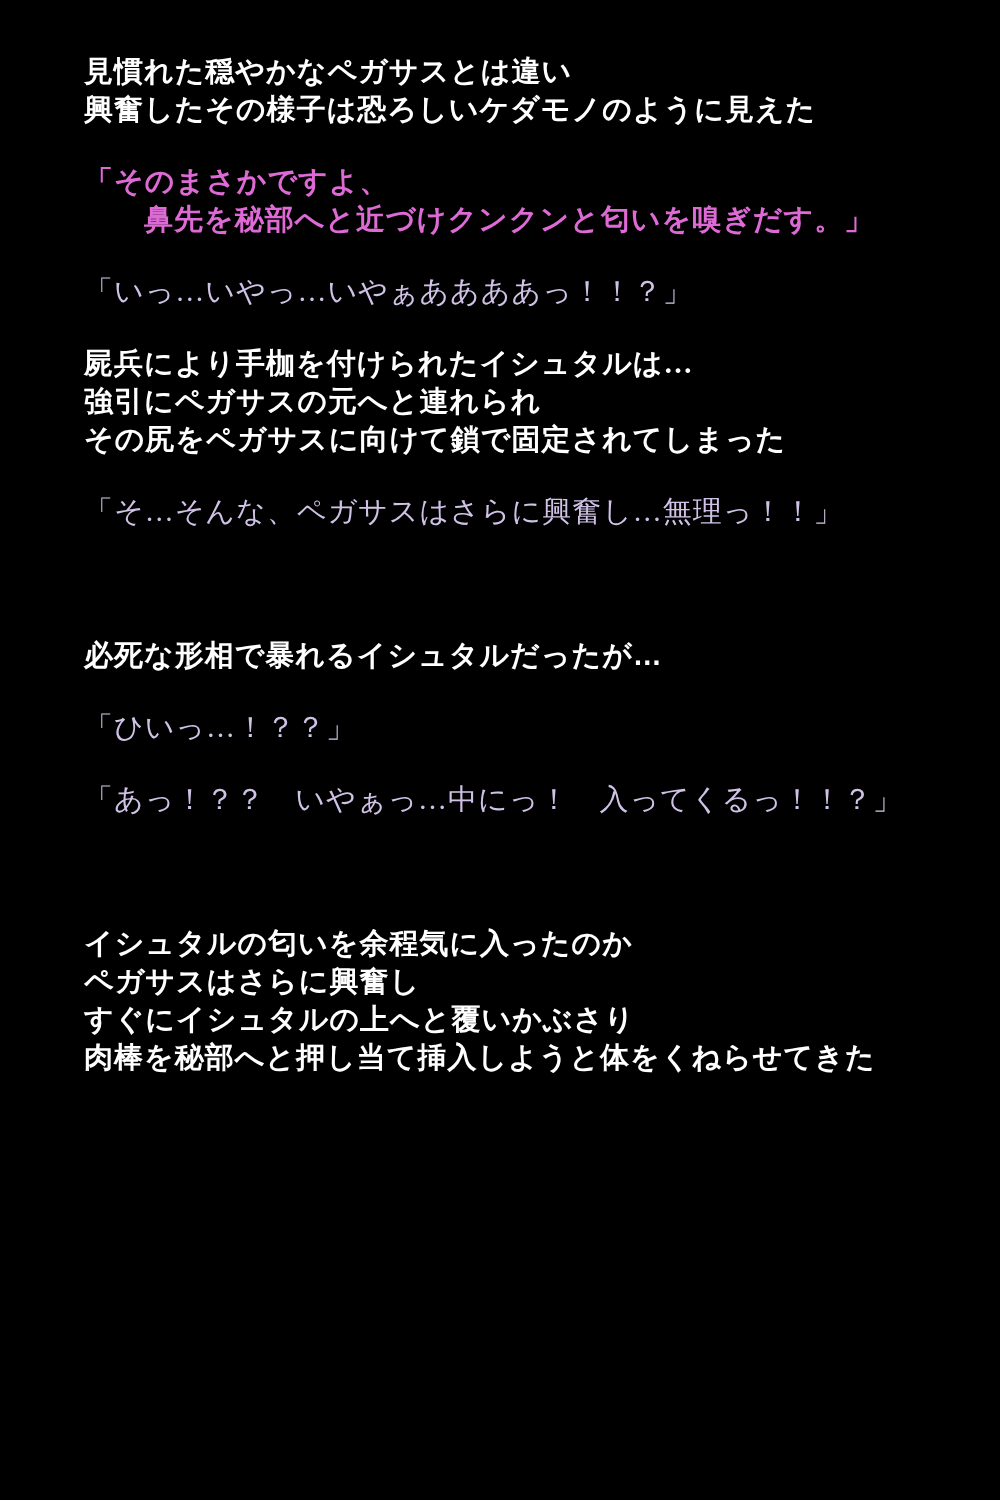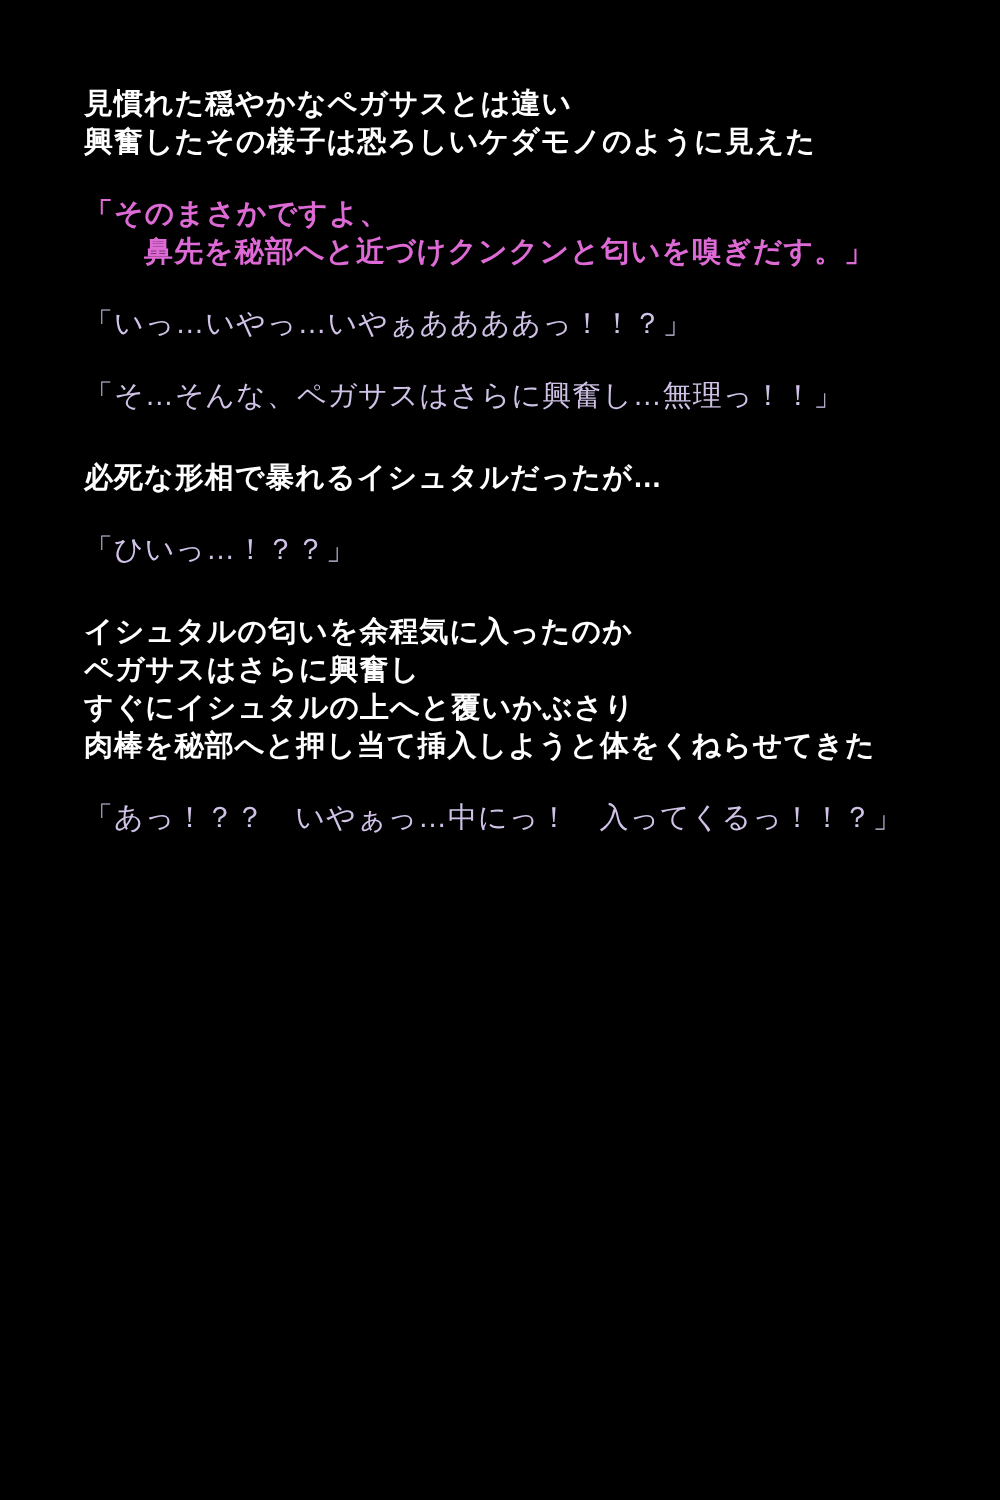--- a/index.html
+++ b/index.html
@@ -10,26 +10,26 @@
   body {
     width: 1000px;
     height: 1500px;
     overflow: hidden;
     font-family: "Liberation Sans", sans-serif;
   }
   .page {
     box-sizing: border-box;
     width: 1000px;
     height: 1500px;
-    padding: 84px 30px 0 84px;
+    padding: 52px 30px 0 84px;
     background: var(--bg, #000000);
   }
   .para { margin: 0; }
-  .para.gap-1 { margin-top: 34px; }
-  .para.gap-2 { margin-top: 44px; }
+  .para.gap-1 { margin-top: 34px; font-family: Liberation Serif, serif; }
+  .para.gap-2 { margin-top: 106px; }
   .line {
     font-size: 29px;
     line-height: 38px;
     letter-spacing: 1px;
     white-space: pre;
   }
   .narration .line {
     color: var(--narration, #ffffff);
     font-weight: bold;
   }
@@ -50,31 +50,36 @@
       <div class="line">見慣れた穏やかなペガサスとは違い</div>
       <div class="line">興奮したその様子は恐ろしいケダモノのように見えた</div>
     </div>
     <div class="para emphasis gap-1">
       <div class="line">「そのまさかですよ、</div>
       <div class="line">　　鼻先を秘部へと近づけクンクンと匂いを嗅ぎだす。」</div>
     </div>
     <div class="para dialogue gap-1">
       <div class="line">「いっ…いやっ…いやぁああああっ！！？」</div>
     </div>
+    <div class="para narration gap-1">
+      <div class="line">屍兵により手枷を付けられたイシュタルは…</div>
+      <div class="line">強引にペガサスの元へと連れられ</div>
+      <div class="line">その尻をペガサスに向けて鎖で固定されてしまった</div>
+    </div>
     <div class="para dialogue gap-1">
       <div class="line">「そ…そんな、ペガサスはさらに興奮し…無理っ！！」</div>
     </div>
     <div class="para narration gap-2">
       <div class="line">必死な形相で暴れるイシュタルだったが…</div>
     </div>
     <div class="para dialogue gap-1">
       <div class="line">「ひいっ…！？？」</div>
     </div>
+    <div class="para dialogue gap-1">
+      <div class="line">「あっ！？？　いやぁっ…中にっ！　入ってくるっ！！？」</div>
+    </div>
     <div class="para narration gap-2">
       <div class="line">イシュタルの匂いを余程気に入ったのか</div>
       <div class="line">ペガサスはさらに興奮し</div>
       <div class="line">すぐにイシュタルの上へと覆いかぶさり</div>
       <div class="line">肉棒を秘部へと押し当て挿入しようと体をくねらせてきた</div>
     </div>
-    <div class="para dialogue gap-1">
-      <div class="line">「あっ！？？　いやぁっ…中にっ！　入ってくるっ！！？」</div>
-    </div>
   </div>
 
 </body></html>

